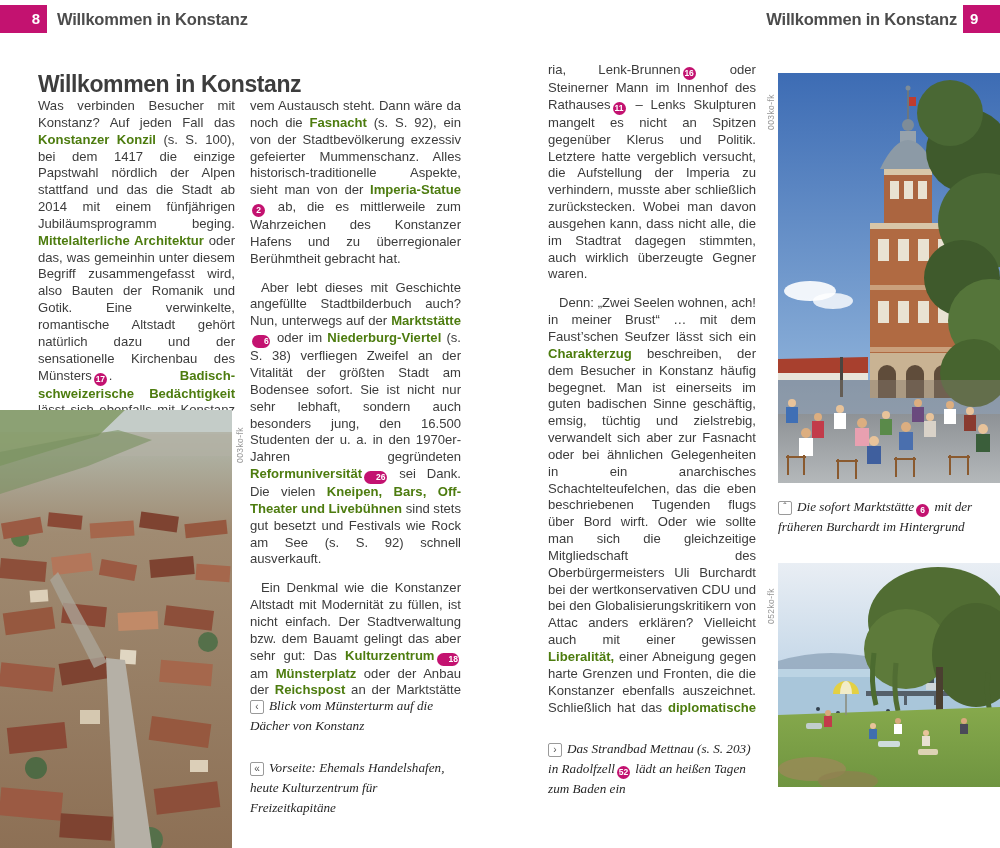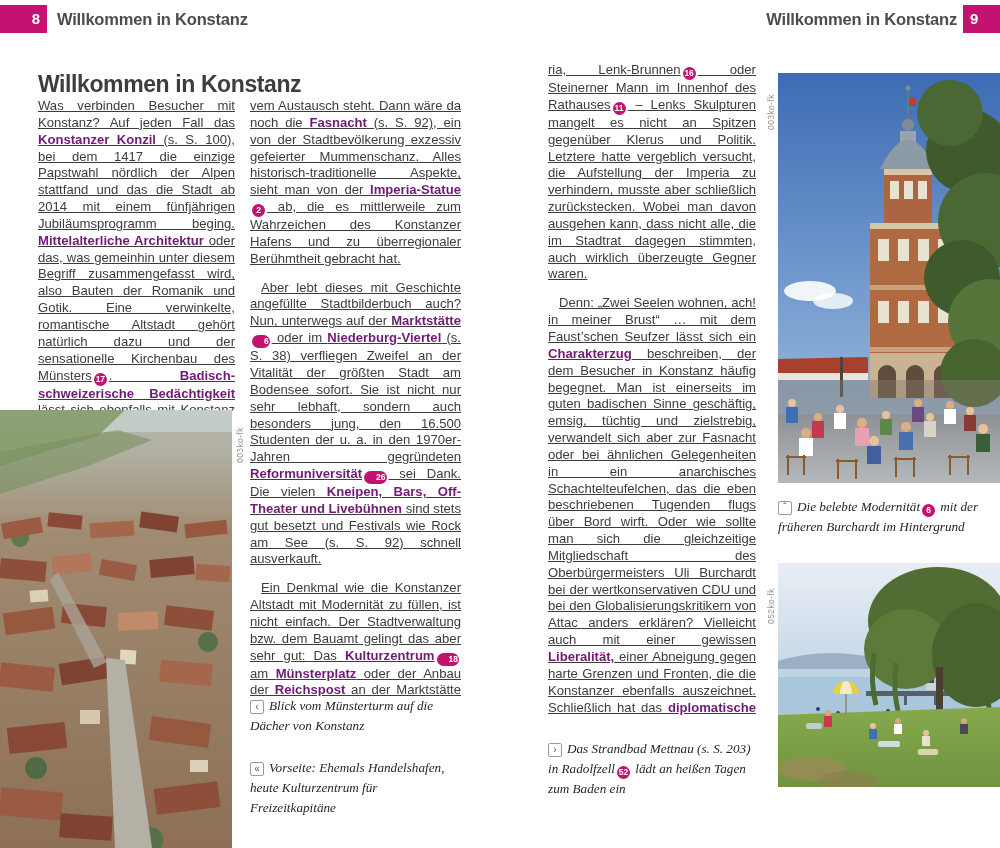--- a/index.html
+++ b/index.html
@@ -12,24 +12,24 @@
   #box-right{left:963px;width:37px;text-align:left;padding-left:7px;box-sizing:border-box;}
   .running-title{position:absolute;top:5px;height:28px;line-height:28px;
        font-weight:bold;font-size:16.5px;color:#4c4c4c;letter-spacing:-0.2px;white-space:nowrap;}
   #run-left{left:57px;}
   #run-right{right:43px;}
   
   #article-title{position:absolute;left:38px;top:56px;font-weight:bold;font-size:23px;
        color:#3d3d3d;letter-spacing:-0.4px;}
   
   .col{position:absolute;font-size:13.1px;line-height:16.85px;color:#3c3c3c;
-       text-align:justify;overflow:hidden;hyphens:auto;text-decoration:underline;-webkit-hyphens:auto;}
+       text-align:justify;overflow:hidden;hyphens:auto;-webkit-hyphens:auto;}
   .col p{margin:0;}
   .col p.indent{text-indent:11px;margin-top:12px;}
-  .col b{font-weight:bold;color:#701a75;}
+  .col b{font-weight:bold;color:#4d7c0f;}
   #col-l1{left:38px;top:98px;width:197px;height:314px;}
   #col-l2{left:250px;top:98px;width:211px;height:598px;}
   #col-r{left:548px;top:62px;width:208px;height:656px;}
   
   .badge{display:inline-block;min-width:13px;height:13px;border-radius:8px;background:#c31270;
        color:#fff;font:bold 8.5px/13px "Liberation Sans",sans-serif;text-align:center;
        padding:0 1px;margin:0 2px;vertical-align:-2px;box-sizing:border-box;}
   
   .caption{position:absolute;font-family:"Liberation Serif",serif;font-style:italic;
        font-size:13.2px;line-height:20px;color:#262626;}
@@ -71,21 +71,21 @@
     <p class="indent"><span>Aber lebt dieses mit Geschichte angefüllte Stadtbilderbuch auch? Nun, unterwegs auf der </span><b>Marktstätte</b><span class="badge">6</span><span> oder im </span><b>Niederburg-Viertel</b><span> (s. S. 38) verfliegen Zweifel an der Vitalität der größten Stadt am Bodensee sofort. Sie ist nicht nur sehr lebhaft, sondern auch besonders jung, den 16.500 Studenten der u. a. in den 1970er-Jahren gegründeten </span><b>Reformuniversität</b><span class="badge">26</span><span> sei Dank. Die vielen </span><b>Kneipen, Bars, Off-Theater und Livebühnen</b><span> sind stets gut besetzt und Festivals wie Rock am See (s. S. 92) schnell ausverkauft.</span></p>
     <p class="indent"><span>Ein Denkmal wie die Konstanzer Altstadt mit Modernität zu füllen, ist nicht einfach. Der Stadtverwaltung bzw. dem Bauamt gelingt das aber sehr gut: Das </span><b>Kulturzentrum</b><span class="badge">18</span><span> am </span><b>Münsterplatz</b><span> oder der Anbau der </span><b>Reichspost</b><span> an der Marktstätte sind nur zwei von vielen Beispielen, bei denen Alt und Neu zu einem wunderbaren Zusammenspiel finden. Einen eigenwilligen Akzent setzen außerdem die Arbeiten des </span></p>
   </div>
 <div id="col-r" class="col">
     <p><span>ria, Lenk-Brunnen</span><span class="badge">16</span><span> oder Steinerner Mann im Innenhof des Rathauses</span><span class="badge">11</span><span> – Lenks Skulpturen mangelt es nicht an Spitzen gegenüber Klerus und Politik. Letztere hatte vergeblich versucht, die Aufstellung der Imperia zu verhindern, musste aber schließlich zurückstecken. Wobei man davon ausgehen kann, dass nicht alle, die im Stadtrat dagegen stimmten, auch wirklich überzeugte Gegner waren.</span></p>
     <p class="indent"><span>Denn: „Zwei Seelen wohnen, ach! in meiner Brust“ … mit dem Faust’schen Seufzer lässt sich ein </span><b>Charakterzug</b><span> beschreiben, der dem Besucher in Konstanz häufig begegnet. Man ist einerseits im guten badischen Sinne geschäftig, emsig, tüchtig und zielstrebig, verwandelt sich aber zur Fasnacht oder bei ähnlichen Gelegenheiten in ein anarchisches Schachtelteufelchen, das die eben beschriebenen Tugenden flugs über Bord wirft. Oder wie sollte man sich die gleichzeitige Mitgliedschaft des Oberbürgermeisters Uli Burchardt bei der wertkonservativen CDU und bei den Globalisierungskritikern von Attac anders erklären? Vielleicht auch mit einer gewissen </span><b>Liberalität,</b><span> einer Abneigung gegen harte Grenzen und Fronten, die die Konstanzer ebenfalls auszeichnet. Schließlich hat das </span><b>diplomatische Geschick</b><span> der Stadt dazu beigetragen, das Abendländische Schisma (s. S. 99) zu beenden. Und die Konstanzer haben als einzige Europäer einen Abschnitt des Zauns entlang ihrer Außengrenze mit der Schweiz durch eine </span></p>
   </div>
 
 <div id="cap-left" class="caption"><span class="cap-marker">‹</span><span>Blick vom Münsterturm auf die Dächer von Konstanz</span></div>
 <div id="cap-front" class="caption"><span class="cap-marker">«</span><span>Vorseite: Ehemals Handelshafen, heute Kulturzentrum für Freizeitkapitäne</span></div>
-<div id="cap-market" class="caption"><span class="cap-marker">ˆ</span><span>Die belebte Modernität</span><span class="badge">6</span><span> mit der früheren Burchardt im Hintergrund</span></div>
+<div id="cap-market" class="caption"><span class="cap-marker">ˆ</span><span>Die sofort Marktstätte</span><span class="badge">6</span><span> mit der früheren Burchardt im Hintergrund</span></div>
 <div id="cap-beach" class="caption"><span class="cap-marker">›</span><span>Das Strandbad Mettnau (s. S. 203) in Radolfzell</span><span class="badge">52</span><span> lädt an heißen Tagen zum Baden ein</span></div>
 
 <div id="photo-left" class="photo">
 <svg viewBox="0 0 232 438" preserveAspectRatio="none">
   <defs>
     <linearGradient id="lgRoof" x1="0" y1="0" x2="0" y2="1">
       <stop offset="0" stop-color="#c8cfc9"></stop>
           <stop offset="0.1" stop-color="#aeb0a1"></stop>
       <stop offset="0.28" stop-color="#a08b72"></stop>
           <stop offset="1" stop-color="#8d7055"></stop>

